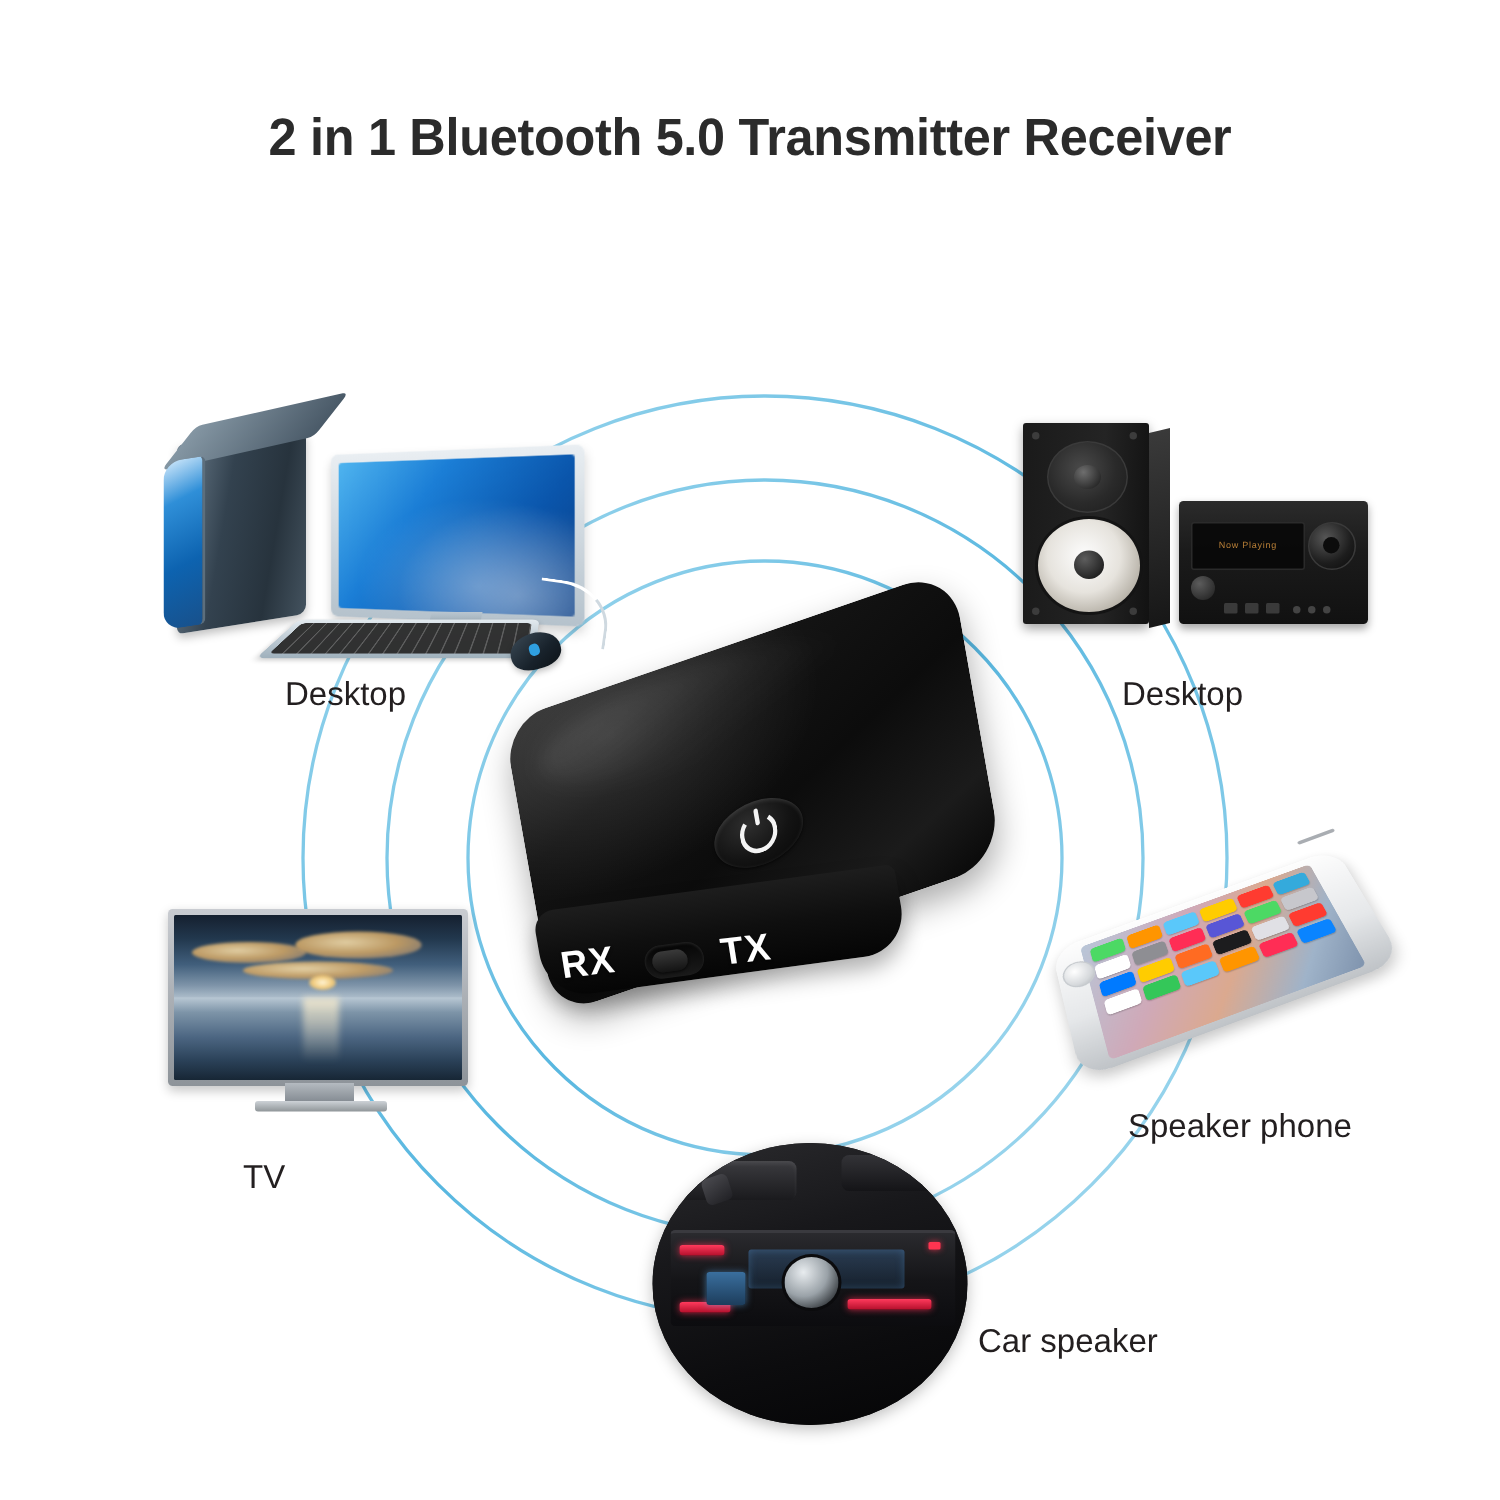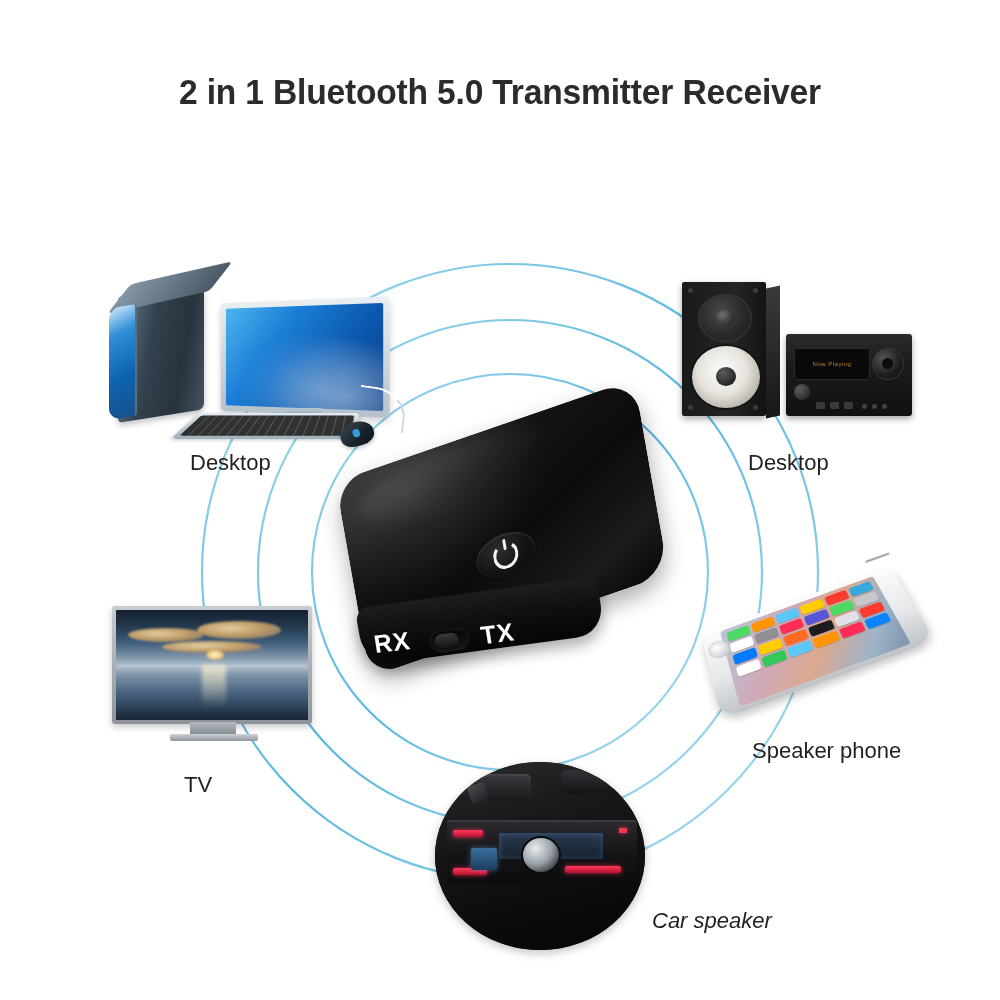--- a/index.html
+++ b/index.html
@@ -425,21 +425,21 @@
         <div class="tv-cloud" style="left:24%;top:28%;width:52%;height:11%;"></div>
         <div class="tv-sun"></div>
         <div class="tv-water">
           <div class="tv-refl"></div>
         </div>
       </div>
     </div>
     <div class="tv-stand"></div>
     <div class="tv-base"></div>
   </div>
-  <div class="lbl" style="left:184px;top:772px;">TV</div>
+  <div class="lbl" style="left:162px;top:772px;">TV</div>
 
   <div class="phone-wrap">
     <div class="phone">
       <div class="phone-screen" id="phone-screen">
           <div class="app" style="background: rgb(76, 217, 100);"></div>
           <div class="app" style="background: rgb(255, 149, 0);"></div>
           <div class="app" style="background: rgb(90, 200, 250);"></div>
           <div class="app" style="background: rgb(255, 204, 0);"></div>
           <div class="app" style="background: rgb(255, 59, 48);"></div>
           <div class="app" style="background: rgb(52, 170, 220);"></div>
@@ -476,21 +476,21 @@
     <div class="car-headunit">
       <div class="car-redbar" style="left:6px;top:8px;width:30px;"></div>
       <div class="car-redbar" style="left:6px;top:46px;width:34px;"></div>
       <div class="car-redbar" style="left:118px;top:44px;width:56px;"></div>
       <div class="car-reddot" style="right:10px;top:6px;"></div>
       <div class="car-lcd"></div>
       <div class="car-smalllcd"></div>
       <div class="car-knob"></div>
     </div>
   </div>
-  <div class="lbl" style="left:652px;top:908px;font-style:italic;">Car speaker</div>
+  <div class="lbl" style="left:652px;top:881px;">Car speaker</div>
 
   <div class="device-wrap">
     <div class="device">
       <div class="dev-top"></div>
       <div class="dev-front"></div>
       <div class="dev-power">
         <span class="pwr-glyph"></span>
       </div>
       <div class="dev-rx">RX</div>
       <div class="dev-switch"></div>

